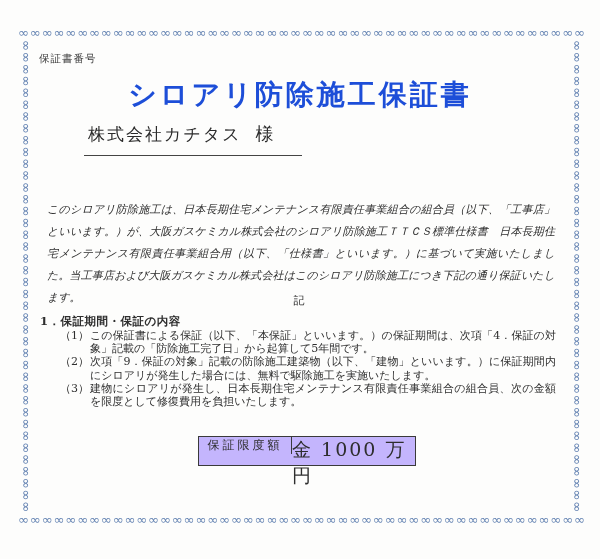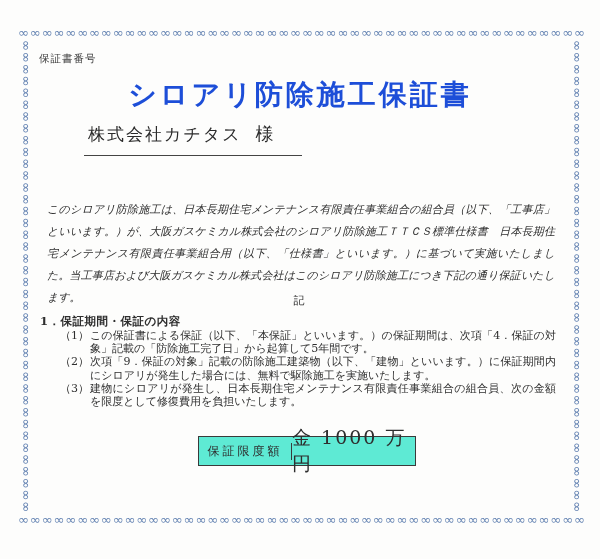--- a/index.html
+++ b/index.html
@@ -69,22 +69,22 @@
     position:absolute; left:60px; top:329px; width:496px;
     font-size:11px; line-height:13.2px;
   }
   .item{display:flex; align-items:flex-start;}
   .item .num{flex:0 0 30px;}
   .item .txt{flex:1; text-align:justify;}
   .limit-box{
     position:absolute; left:198px; top:436px;
     width:216px; height:28px;
     border:1.5px solid #3a3a3a;
-    display:flex; align-items:center;
-    background:#5eead4;
+    display:flex; align-items:flex-start;
+    background:#c4b5fd;
   }
   .limit-box .label{
     flex:0 0 92px;
     border-right:1.5px solid #3a3a3a;
     display:flex; align-items:center; justify-content:center;
     font-size:12px; letter-spacing:3px;
   }
   .limit-box .amount{
     flex:1;
     display:flex; align-items:center; justify-content:center;

